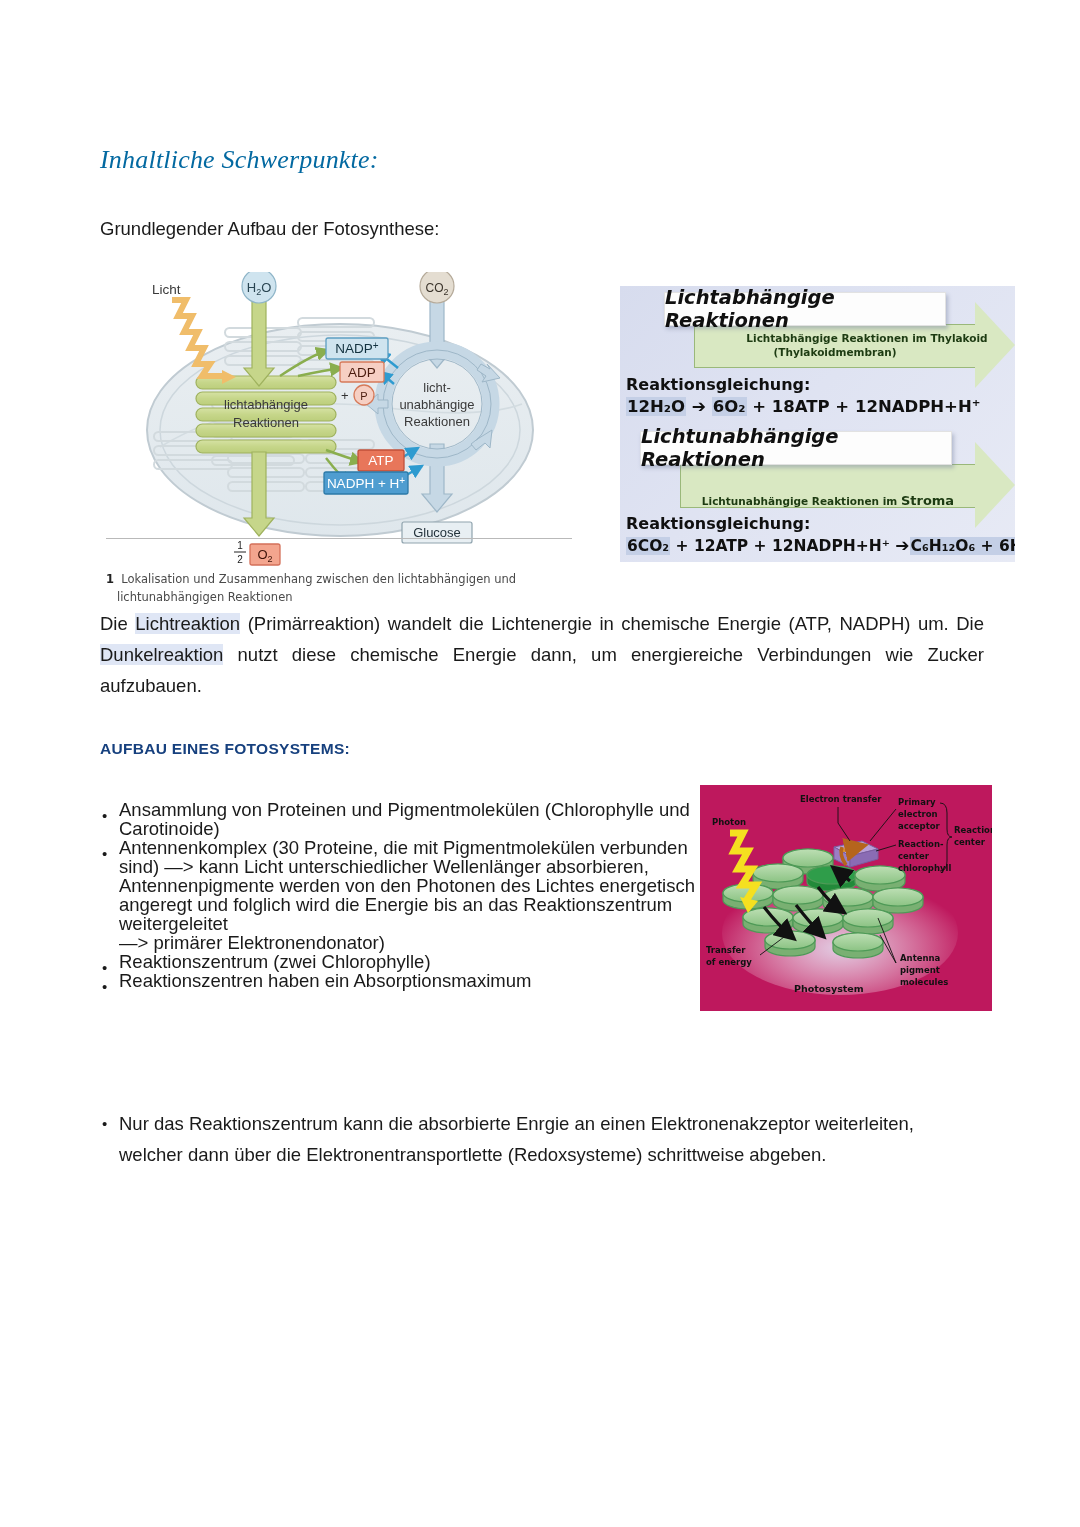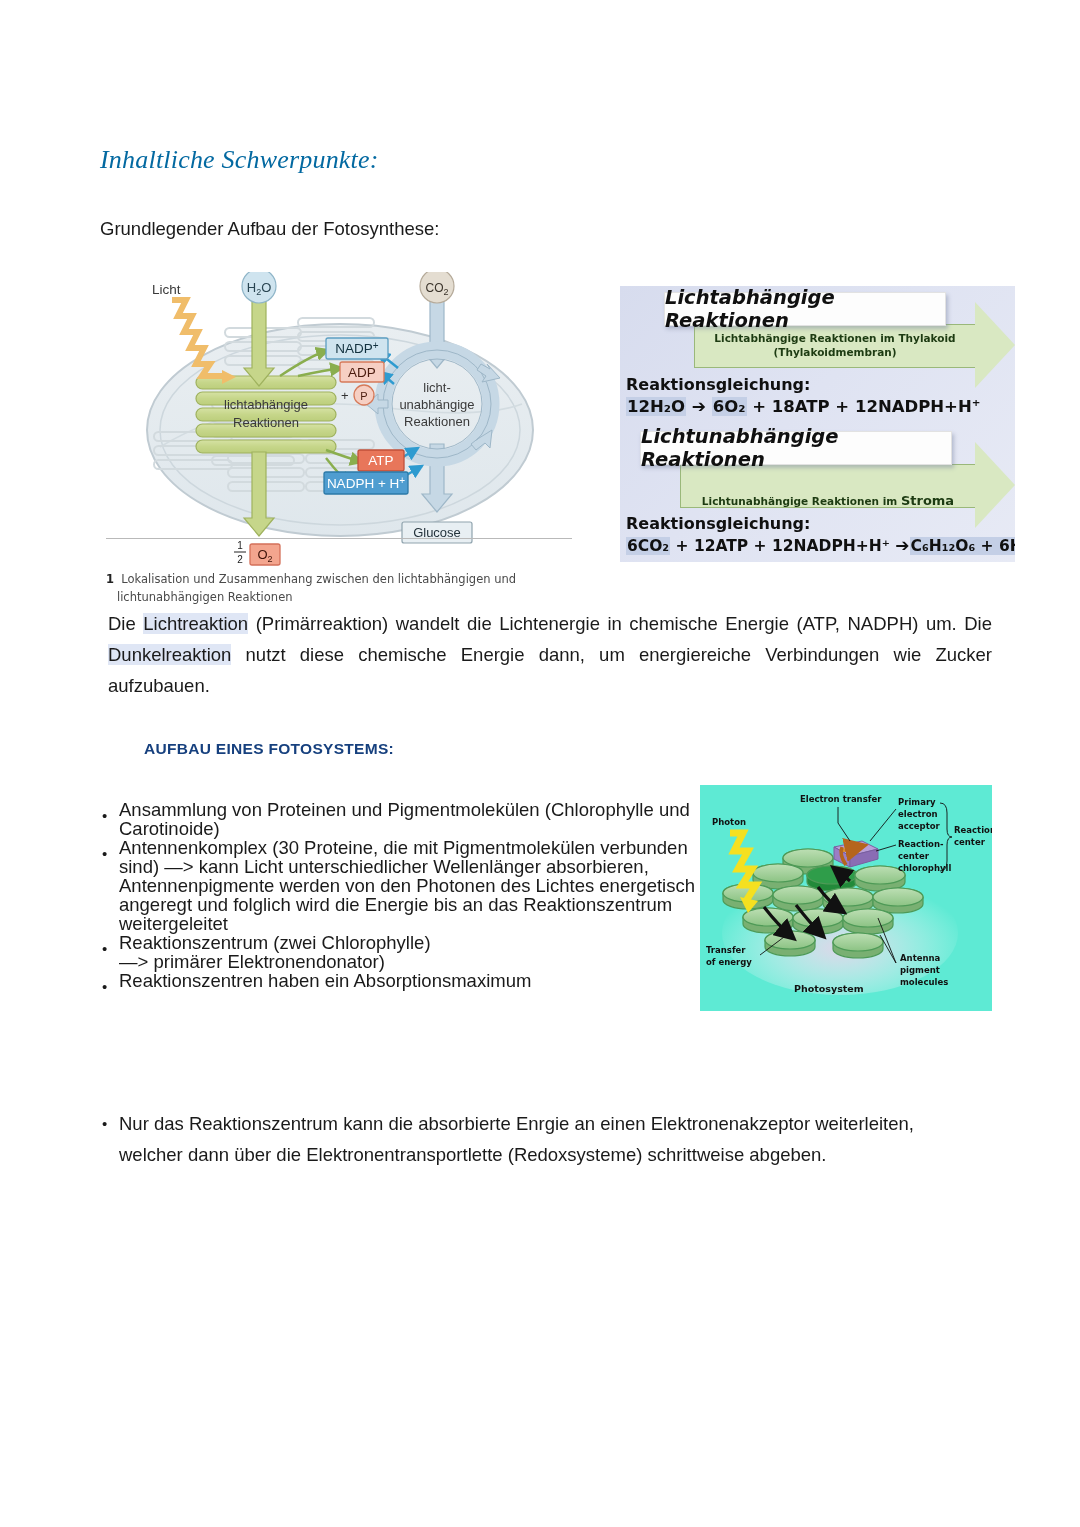--- a/index.html
+++ b/index.html
@@ -31,21 +31,21 @@
   .subheading {
     position: absolute;
     left: 100px;
     top: 218px;
     font-size: 18.5px;
     color: #1a1a1a;
   }
 
   .body-para {
     position: absolute;
-    left: 108px;
+    left: 100px;
     top: 608px;
     width: 884px;
     font-size: 18.5px;
     line-height: 31px;
     text-align: justify;
     color: #1a1a1a;
   }
   .hl { background: #dfe6f5; }
 
   .section-title {
@@ -179,21 +179,21 @@
   .eqhl { background: #c4cfe6; padding: 0 1px; }
   .arr { font-size: 17px; }
 
   
   .fig3 {
     position: absolute;
     left: 700px;
     top: 785px;
     width: 292px;
     height: 226px;
-    background: #5eead4;
+    background: #be185d;
   }
   .fig3 svg { display: block; }
 </style>
 </head>
 <body>
 
 <div class="page">
 
   <div class="doc-title">Inhaltliche Schwerpunkte:</div>
   <div class="subheading">Grundlegender Aufbau der Fotosynthese:</div>
@@ -371,21 +371,21 @@
   <div class="fig1cap">
     <span class="num">1</span>&nbsp;&nbsp;<span>Lokalisation und Zusammenhang zwischen den lichtabhängigen und</span><br>
     &nbsp;&nbsp;&nbsp;<span>lichtunabhängigen Reaktionen</span>
   </div>
 
   <div class="fig2">
 
     <div class="f2-arrow" style="left:74px; top:38px; width:282px; height:42px;"></div>
     <div class="f2-arrowhead" style="left:355px; top:16px; border-top:43px solid transparent; border-bottom:43px solid transparent; border-left:40px solid #d9e8c2;"></div>
     <div style="position:absolute; left:74px; top:45px; width:282px;">
-      <div class="f2-sub" style="position:relative;">Lichtabhängige Reaktionen im Thylakoid</div>
+      <div class="f2-sub" style="position:relative;padding-left:32px;">Lichtabhängige Reaktionen im Thylakoid</div>
       <div class="f2-sub" style="position:relative;">(Thylakoidmembran)</div>
     </div>
 
     <div class="f2-banner" style="left:44px; top:6px; width:280px; height:32px; font-size:19.5px;justify-content:center;">
       <span>Lichtabhängige Reaktionen</span>
     </div>
 
     <div class="f2-label" style="left:6px; top:89px;">Reaktionsgleichung:</div>
 
     <div class="f2-eq" style="left:6px; top:110px;">
@@ -410,27 +410,27 @@
 
     <div class="f2-eq" style="left:6px; top:249px; font-size:15.5px;">
       <span class="eqhl">6CO₂</span><span> + 12ATP + 12NADPH+H⁺ </span><span class="arr">➔</span><span class="eqhl">C₆H₁₂O₆ + 6H₂O</span>
     </div>
   </div>
 
   <div class="body-para">
     <span>Die </span><span class="hl">Lichtreaktion</span><span> (Primärreaktion) wandelt die Lichtenergie in chemische Energie (ATP, NADPH) um. Die </span><span class="hl">Dunkelreaktion</span><span> nutzt diese chemische Energie dann, um energiereiche Verbindungen wie Zucker aufzubauen.</span>
   </div>
 
-  <div class="section-title" style="color: rgb(22, 64, 126); margin-left: 44px;">AUFBAU EINES FOTOSYSTEMS:</div>
+  <div class="section-title" style="color: rgb(22, 64, 126);">AUFBAU EINES FOTOSYSTEMS:</div>
 
   <div class="bullets" id="bullets-main">
       <div class="bl">Ansammlung von Proteinen und Pigmentmolekülen (Chlorophylle und Carotinoide)</div>
       <div class="bl">Antennenkomplex (30 Proteine, die mit Pigmentmolekülen verbunden sind) —&gt; kann Licht unterschiedlicher Wellenlänger absorbieren, Antennenpigmente werden von den Photonen des Lichtes energetisch angeregt und folglich wird die Energie bis an das Reaktionszentrum weitergeleitet</div>
+      <div class="bl noblt">—&gt; primärer Elektronendonator)</div>
       <div class="bl">Reaktionszentrum (zwei Chlorophylle)</div>
-      <div class="bl noblt">—&gt; primärer Elektronendonator)</div>
       <div class="bl">Reaktionszentren haben ein Absorptionsmaximum</div>
     </div>
 
   <div class="bullets-bottom" id="bullets-bottom">
       <div class="bl">Nur das Reaktionszentrum kann die absorbierte Enrgie an einen Elektronenakzeptor weiterleiten, welcher dann über die Elektronentransportlette (Redoxsysteme) schrittweise abgeben.</div>
     </div>
 
   <div class="fig3">
     <svg width="292" height="226" viewBox="0 0 292 226" xmlns="http://www.w3.org/2000/svg">
       <defs>

